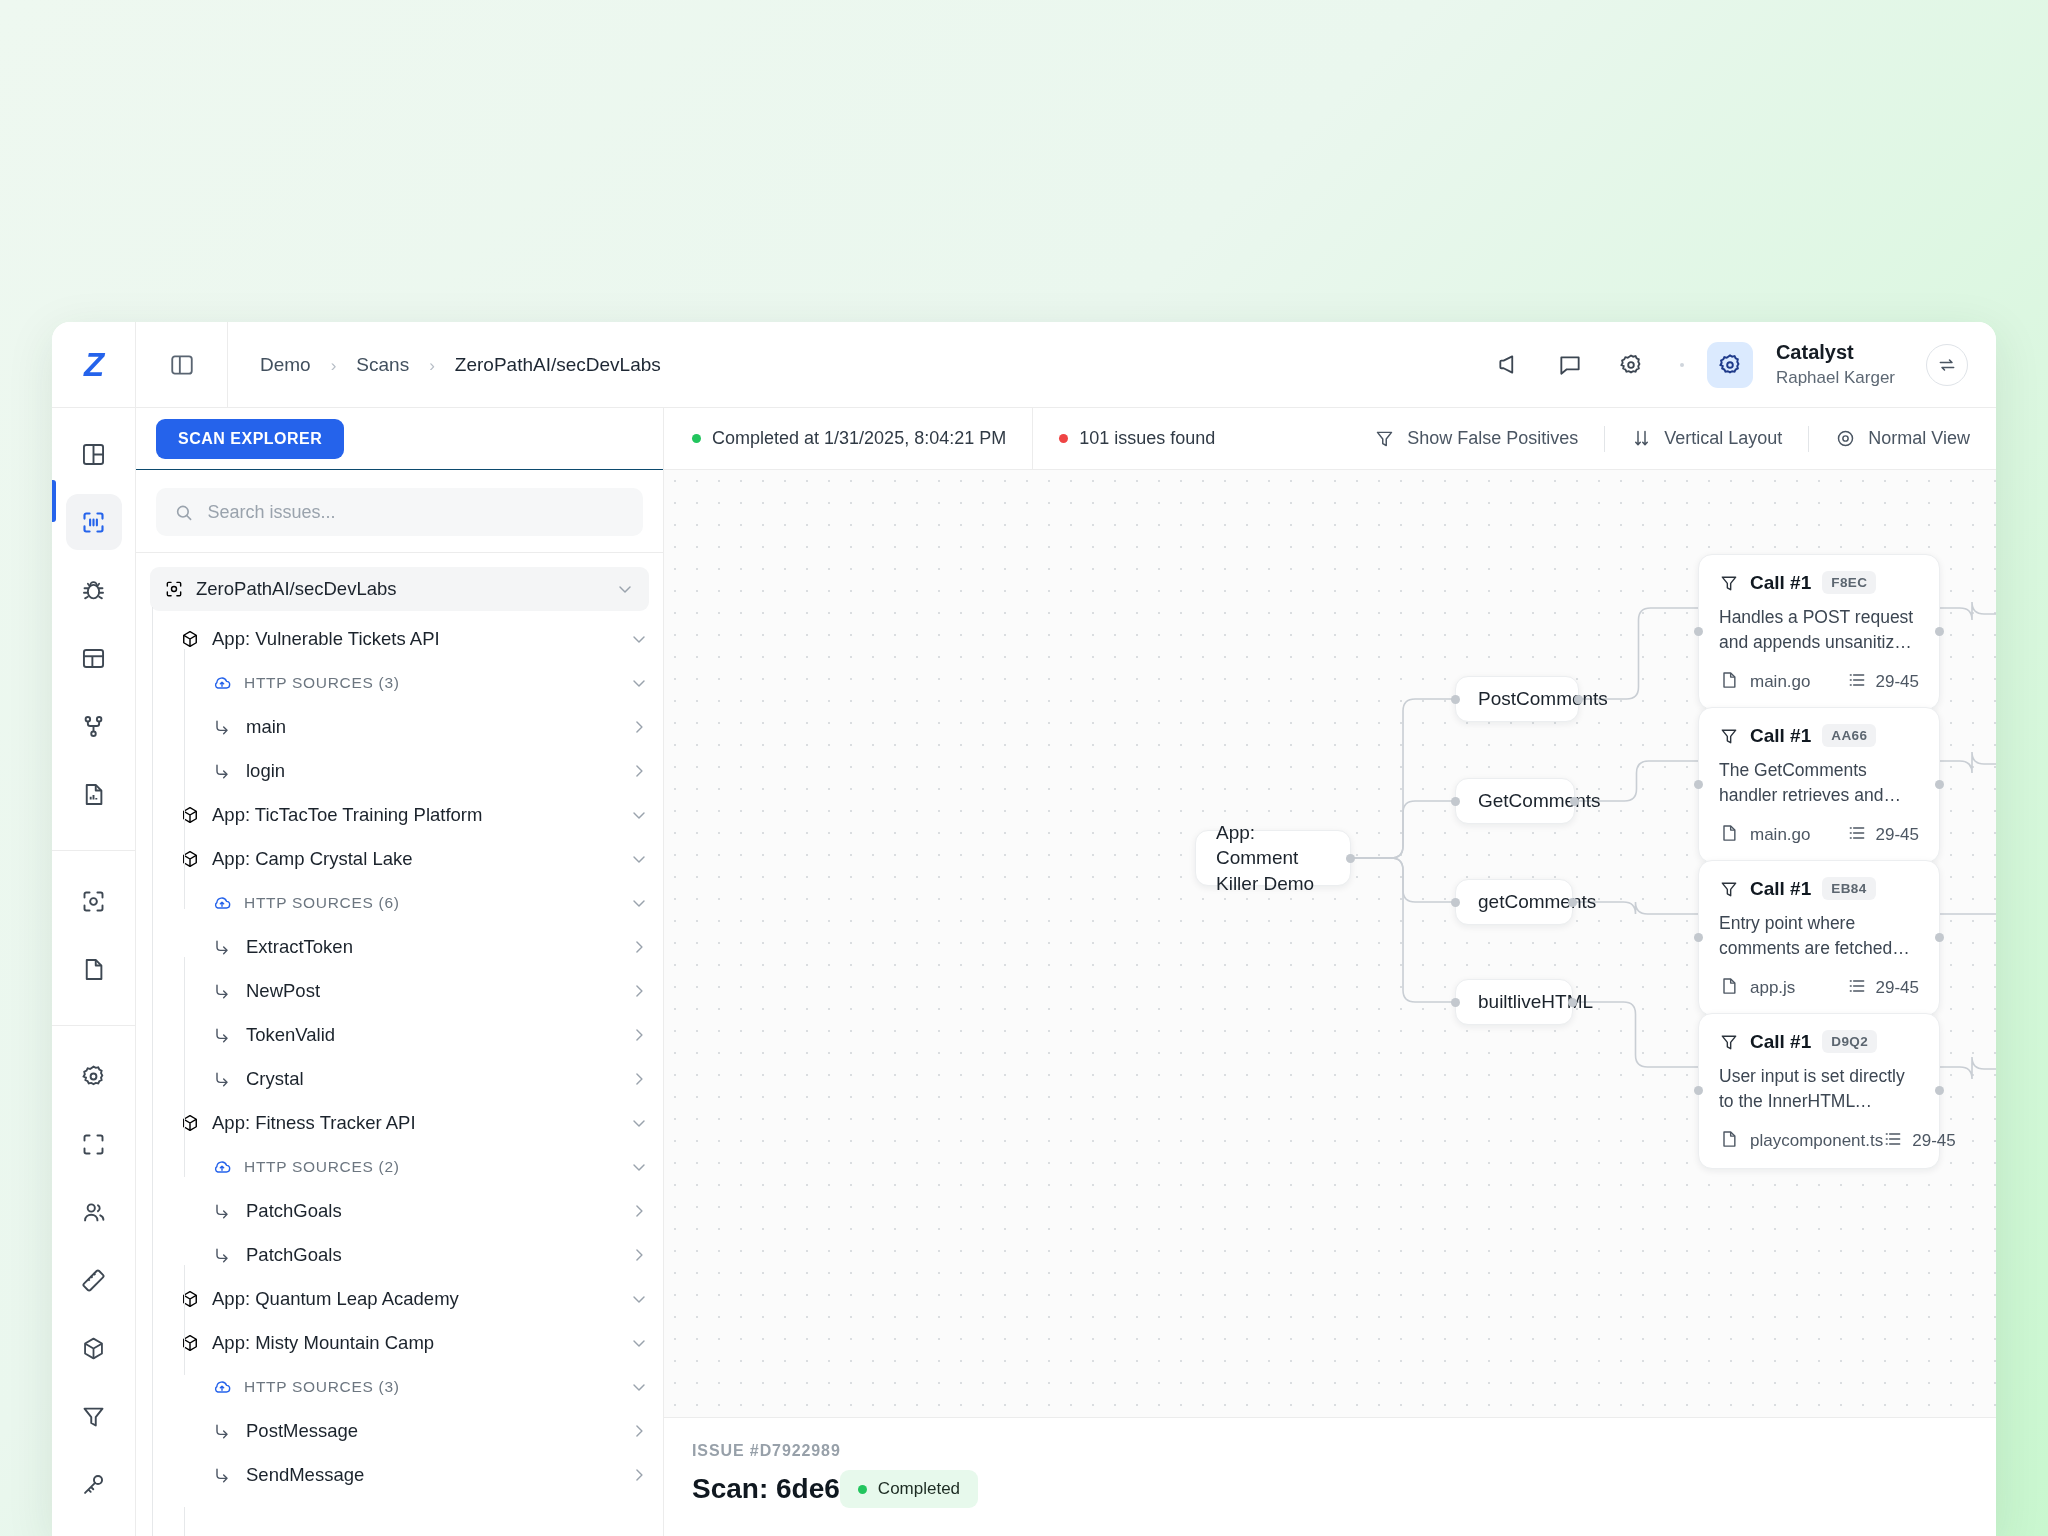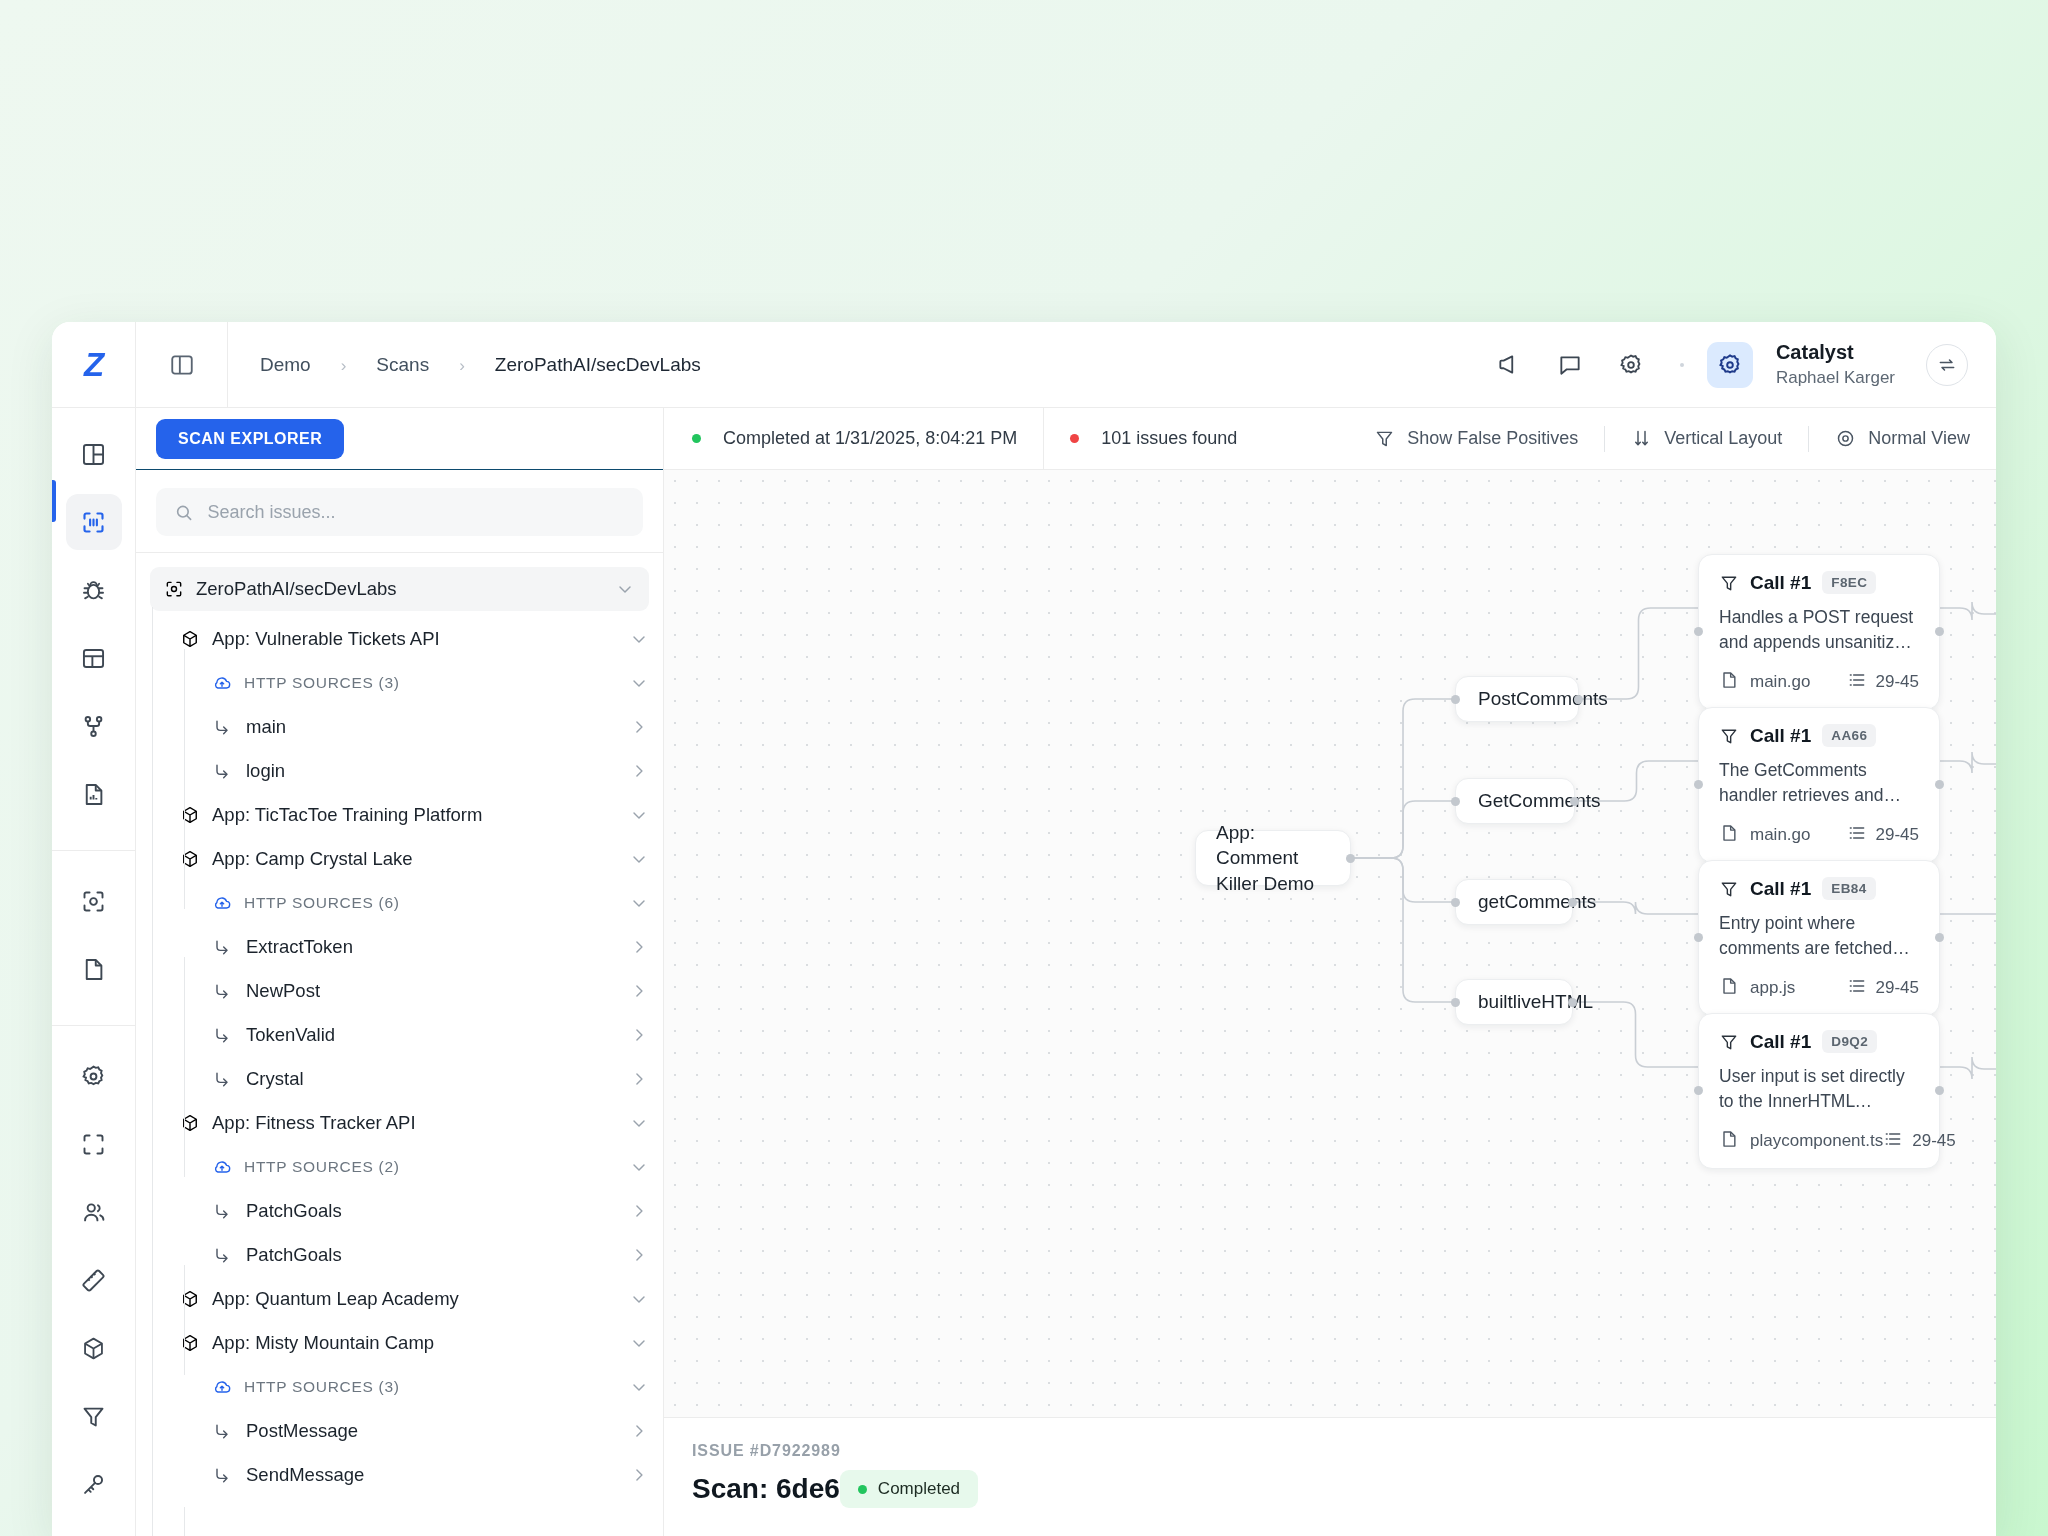--- a/index.html
+++ b/index.html
@@ -41,21 +41,21 @@
     font-size: 33px; font-weight: 700; color: #2563eb;
     font-style: italic; letter-spacing: -1px;
     line-height: 1;
   }
   .panel-toggle-cell {
     width: 92px; height: 86px;
     display: flex; align-items: center; justify-content: center;
     border-right: 1px solid #ececec;
   }
   .breadcrumb {
-    display: flex; align-items: flex-end; gap: 30px;
+    display: flex; align-items: flex-end; gap: 20px;
     padding-left: 32px; font-size: 19px; color: #37414d;
   }
   .bc-sep { color: #b6bdc6; font-size: 17px; }
   .bc-item { color: #42505e; }
   .bc-item.last { color: #1d2733; }
   .topbar-spacer { flex: 1 1 auto; }
   .topbar-right {
     display: flex; align-items: center; gap: 9px;
     padding-right: 28px;
   }
@@ -158,21 +158,21 @@
   }
 
   
   .main { flex: 1 1 auto; display: flex; flex-direction: column; min-width: 0; background: #fff; }
   .main-toolbar {
     height: 62px; flex: 0 0 62px;
     display: flex; align-items: center;
     border-bottom: 1px solid #ececec; padding: 0 26px 0 28px;
     font-size: 18px;
   }
-  .mt-chip { display: flex; align-items: center; gap: 22px; color: #303a45; white-space: nowrap; }
+  .mt-chip { display: flex; align-items: center; gap: 11px; color: #303a45; white-space: nowrap; }
   .mt-dot { width: 9px; height: 9px; border-radius: 50%; flex: 0 0 9px; }
   .vsep { width: 1px; height: 62px; background: #ececec; margin: 0 26px; }
   .mt-spacer { flex: 1 1 auto; }
   .mt-action {
     display: flex; align-items: center; gap: 12px;
     color: #4a5562; white-space: nowrap;
   }
   .mt-vsep { width: 1px; height: 26px; background: #e2e5e8; margin: 0 26px; }
 
   

